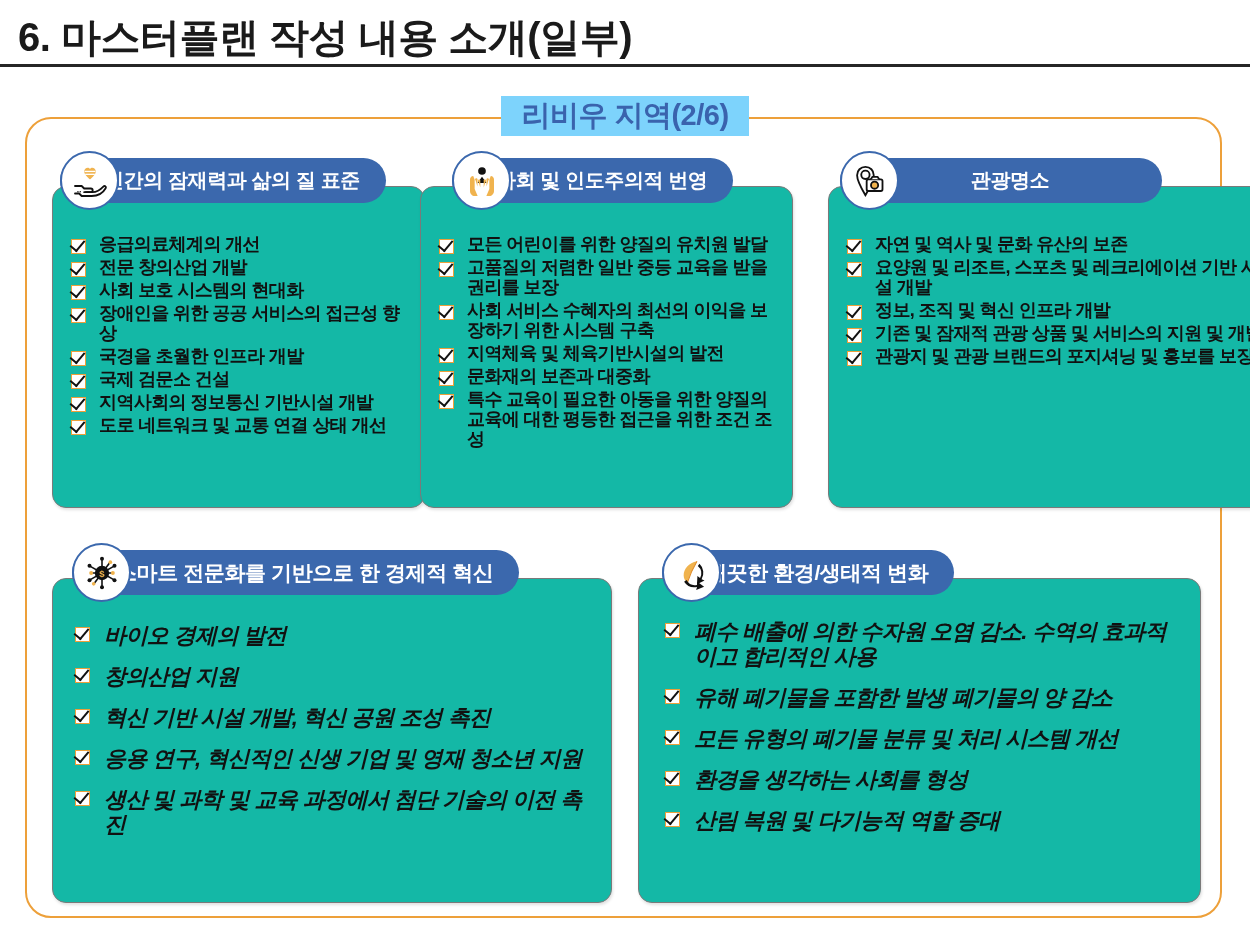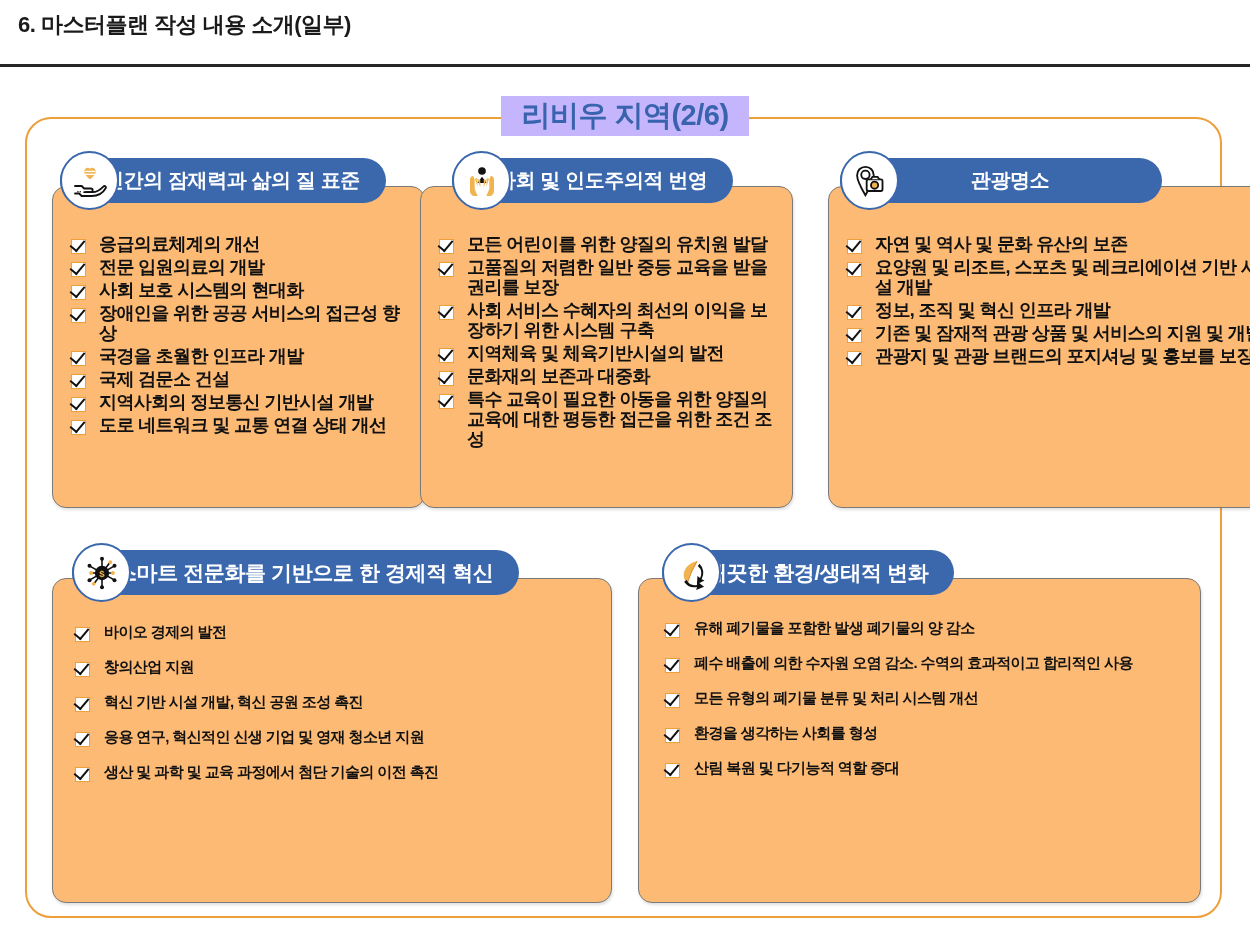--- a/index.html
+++ b/index.html
@@ -7,21 +7,21 @@
     width:1250px;height:937px;
     background:#ffffff;
     font-family:"Liberation Sans","DejaVu Sans",sans-serif;
     overflow:hidden;position:relative;
   }
   .slide{position:absolute;inset:0;}
 
   
   .slide-title{
     position:absolute;left:18px;top:10px;
-    font-size:22px;font-weight:700;color:#1a1a1a;
+    font-size:40px;font-weight:700;color:#1a1a1a;
     letter-spacing:-0.5px;white-space:nowrap;
   }
   .title-rule{
     position:absolute;left:0;top:64px;width:1250px;height:3px;
     background:#262626;
   }
 
   
   .outer-frame{
     position:absolute;left:25px;top:117px;
@@ -31,29 +31,29 @@
     box-sizing:border-box;
     background:transparent;
   }
 
   
   .frame-heading{
     position:absolute;left:0;top:96px;width:1250px;
     display:flex;align-items:center;justify-content:center;gap:0;
   }
   .fh-text{
-    background:#c4b5fd;padding:0 20px;
+    background:#7dd3fc;padding:0 20px;
     font-size:29px;font-weight:700;color:#3a63ad;
     letter-spacing:-0.5px;white-space:nowrap;z-index:3;
   }
 
   
   .card{
     position:absolute;
-    background:#fdba74;
+    background:#14b8a6;
     border:1.6px solid #7a7a7a;
     border-radius:14px;
     box-sizing:border-box;
     box-shadow:1px 2px 3px rgba(0,0,0,.12);
   }
   #card-health{left:52px;top:186px;width:373px;height:322px;}
   #card-social{left:420px;top:186px;width:373px;height:322px;}
   #card-tourism{left:828px;top:186px;width:450px;height:322px;}
   #card-economy{left:52px;top:578px;width:560px;height:325px;}
   #card-environment{left:638px;top:578px;width:563px;height:325px;}
@@ -124,21 +124,21 @@
   .list-top{font-size:18px;}
   .list-top li{margin-bottom:3px;}
   .list-top .chk{margin-top:4px;margin-right:13px;}
   .list-top .btxt{line-height:1.11;}
 
   #list-health{left:18px;top:48px;right:10px;}
   #list-social{left:18px;top:48px;right:8px;}
   #list-tourism{left:18px;top:48px;right:6px;}
 
   
-  .list-bot{font-size:15px;}
+  .list-bot{font-size:22px;font-style:italic;}
   .list-bot li{margin-bottom:16px;}
   .list-bot .chk{margin-top:4px;margin-right:14px;}
   .list-bot .btxt{line-height:1.14;}
 
   #list-economy{left:22px;top:44px;right:14px;}
   #list-environment{left:26px;top:40px;right:16px;}
 </style>
 </head>
 <body>
 
@@ -154,21 +154,21 @@
   </div>
 
   <div class="card" id="card-health">
     <ul class="bullets list-top" id="list-health">
       <li>
           <span class="chk"></span>
           <span class="btxt">응급의료체계의 개선</span>
         </li>
       <li>
           <span class="chk"></span>
-          <span class="btxt">전문 입원의료의 개발</span>
+          <span class="btxt">전문 창의산업 개발</span>
         </li>
       <li>
           <span class="chk"></span>
           <span class="btxt">사회 보호 시스템의 현대화</span>
         </li>
       <li>
           <span class="chk"></span>
           <span class="btxt">장애인을 위한 공공 서비스의 접근성 향상</span>
         </li>
       <li>
@@ -342,25 +342,25 @@
             <circle cx="14" cy="37" r="2.2"></circle>
         </g>
       </svg>
     </div>
   </div>
 
   <div class="card" id="card-environment">
     <ul class="bullets list-bot" id="list-environment">
       <li>
           <span class="chk"></span>
+          <span class="btxt">폐수 배출에 의한 수자원 오염 감소. 수역의 효과적이고 합리적인 사용</span>
+        </li>
+      <li>
+          <span class="chk"></span>
           <span class="btxt">유해 폐기물을 포함한 발생 폐기물의 양 감소</span>
-        </li>
-      <li>
-          <span class="chk"></span>
-          <span class="btxt">폐수 배출에 의한 수자원 오염 감소. 수역의 효과적이고 합리적인 사용</span>
         </li>
       <li>
           <span class="chk"></span>
           <span class="btxt">모든 유형의 폐기물 분류 및 처리 시스템 개선</span>
         </li>
       <li>
           <span class="chk"></span>
           <span class="btxt">환경을 생각하는 사회를 형성</span>
         </li>
       <li>

